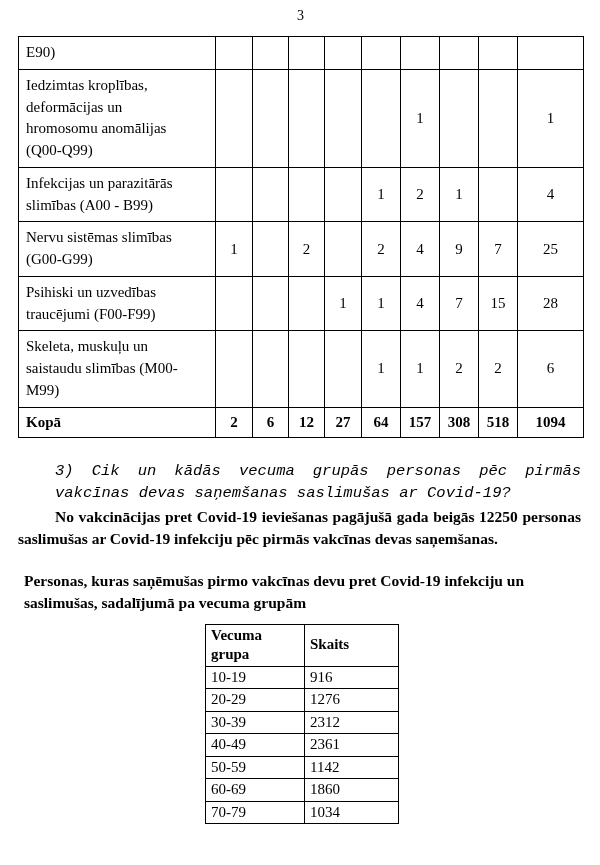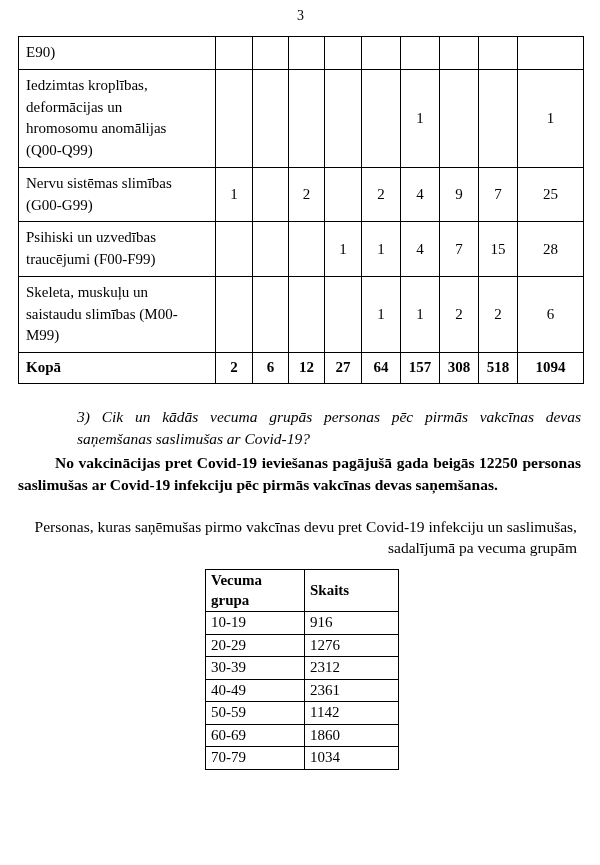--- a/index.html
+++ b/index.html
@@ -49,35 +49,36 @@
   }
   .t1 tr.total td {
     font-weight: bold;
     padding-top: 4px;
     padding-bottom: 4px;
   }
   
   .question {
     font-style: italic;
     text-align: justify;
-    margin: 22px 2px 0 59px;
+    margin: 22px 2px 0 37px;
     font-size: 15.5px;
     line-height: 1.42;
+    font-family: Liberation Mono, monospace;
   }
   .para {
     margin: 2px 2px 0 0;
     text-indent: 37px;
     text-align: justify;
     font-size: 15.5px;
     line-height: 1.42;
     font-weight: bold;
   }
   .t2-heading {
-    font-weight: normal;
-    text-align: right;
+    font-weight: bold;
+    text-align: left;
     margin: 20px 6px 10px 6px;
     font-size: 15.5px;
     line-height: 1.4;
   }
   
   .t2 {
     margin-left: 187px;
     font-size: 15px;
     table-layout: fixed;
     width: 193px;
@@ -139,20 +140,33 @@
           <td class="num"></td>
           <td class="num"></td>
           <td class="num"></td>
           <td class="num"></td>
           <td class="num">1</td>
           <td class="num"></td>
           <td class="num"></td>
           <td class="num">1</td>
         </tr>
         <tr>
+          <td class="label">Infekcijas un parazitārās
+slimības (A00 - B99)</td>
+          <td class="num"></td>
+          <td class="num"></td>
+          <td class="num"></td>
+          <td class="num"></td>
+          <td class="num">1</td>
+          <td class="num">2</td>
+          <td class="num">1</td>
+          <td class="num"></td>
+          <td class="num">4</td>
+        </tr>
+        <tr>
           <td class="label">Nervu sistēmas slimības
 (G00-G99)</td>
           <td class="num">1</td>
           <td class="num"></td>
           <td class="num">2</td>
           <td class="num"></td>
           <td class="num">2</td>
           <td class="num">4</td>
           <td class="num">9</td>
           <td class="num">7</td>

